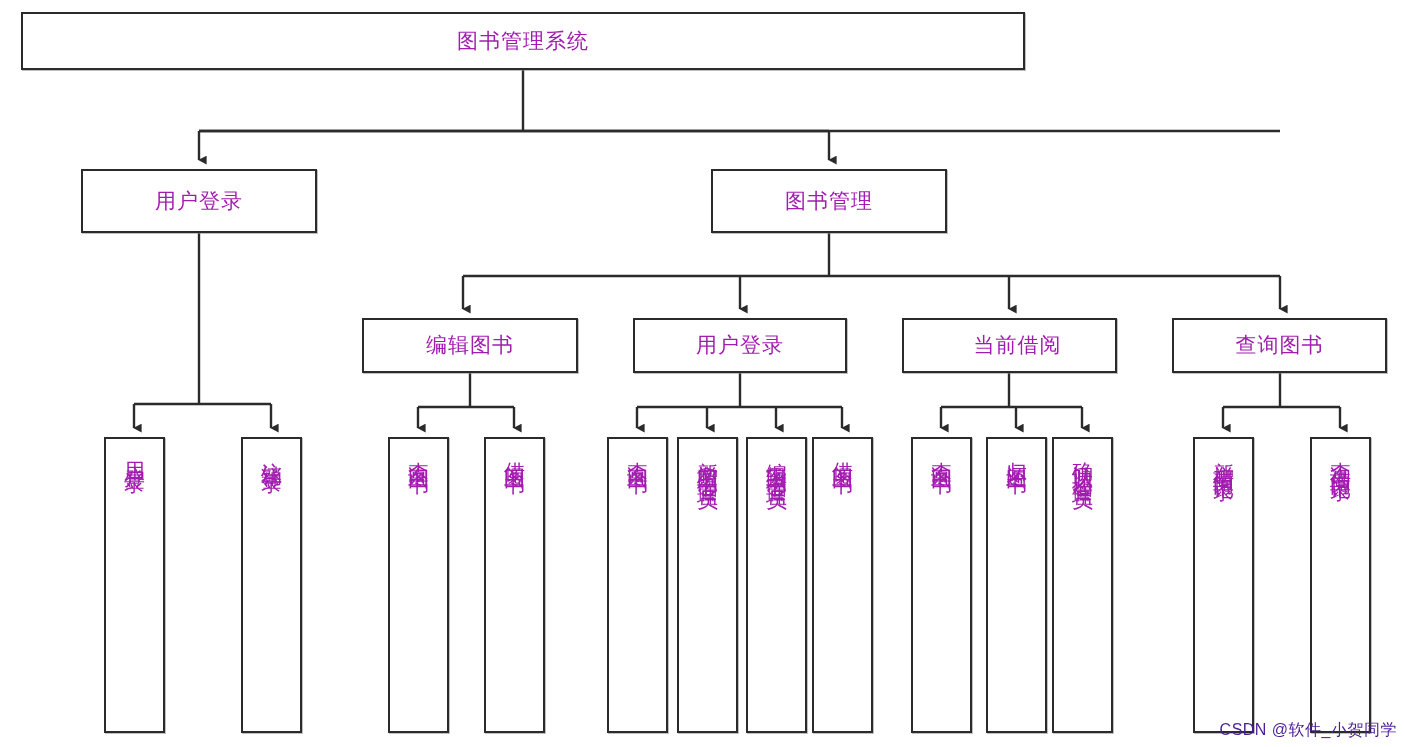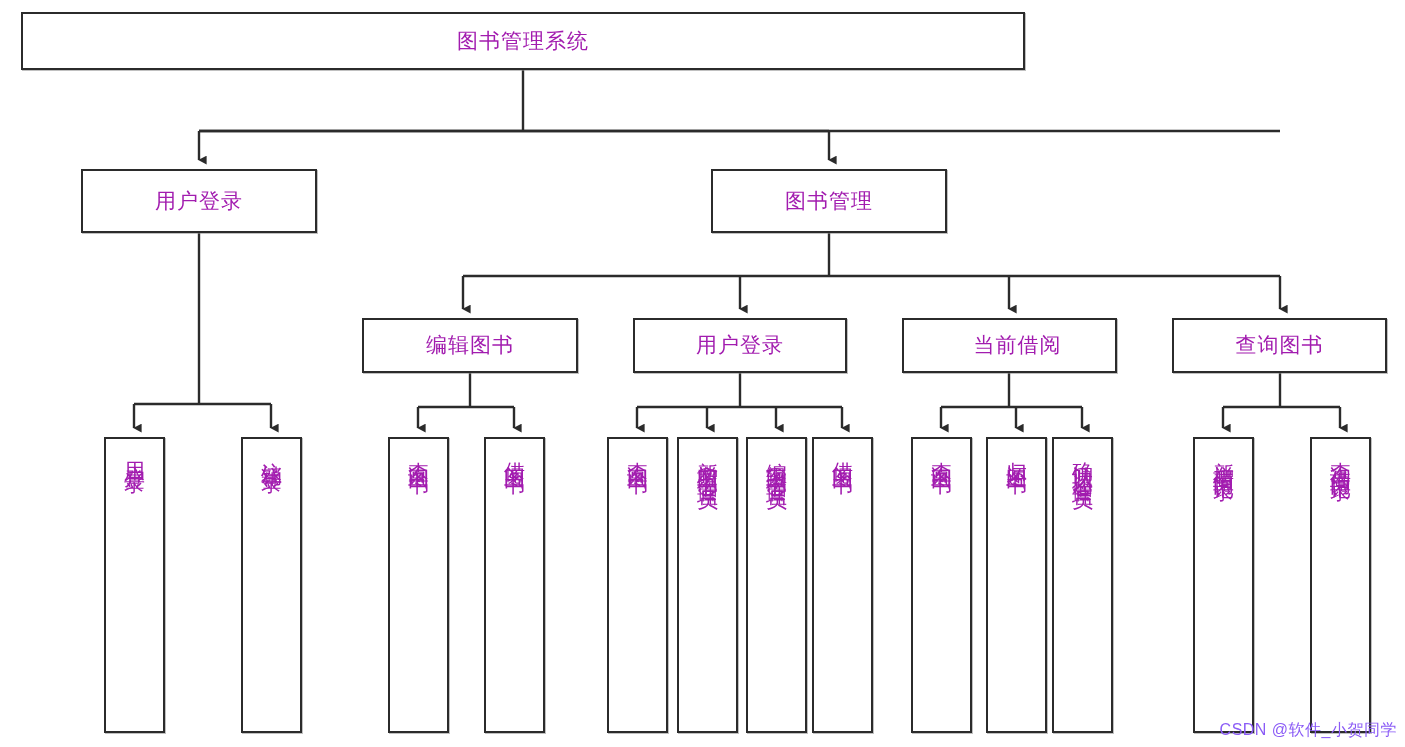--- a/index.html
+++ b/index.html
@@ -9,21 +9,21 @@
   svg.lines{position:absolute;left:0;top:0;width:1405px;height:747px;pointer-events:none;}
   .node{position:absolute;box-sizing:border-box;background:#ffffff;
         border:2px solid #2b2b2b;display:flex;align-items:center;justify-content:center;
         box-shadow:1px 1px 0 rgba(140,140,140,.55);}
   .node .label{font-size:21px;line-height:1.25;letter-spacing:1px;color:#a21caf;
         text-align:right;white-space:nowrap;}
   .node.leaf{display:flex;align-items:flex-start;justify-content:center;padding-top:6px;}
   .node.leaf .label{writing-mode:vertical-rl;text-orientation:upright;
         font-size:21px;letter-spacing:4px;line-height:1.05;white-space:nowrap;
         height:auto;max-height:284px;}
-  #watermark{position:absolute;right:8px;bottom:6px;font-size:16px;color:#8b5cf6;
+  #watermark{position:absolute;right:8px;bottom:6px;font-size:16px;color:#4c1d95;
         letter-spacing:.5px;white-space:nowrap;}
 </style>
 </head>
 <body>
 
 <div id="canvas">
   <svg class="lines" viewBox="0 0 1405 747" xmlns="http://www.w3.org/2000/svg">
     <defs>
       <marker id="arrow" markerWidth="10" markerHeight="10" refX="4.5" refY="7.6" orient="auto" markerUnits="userSpaceOnUse">
         <path d="M0.2,0 L9.0,0 L4.6,8.4 Z" fill="#2b2b2b"></path>

